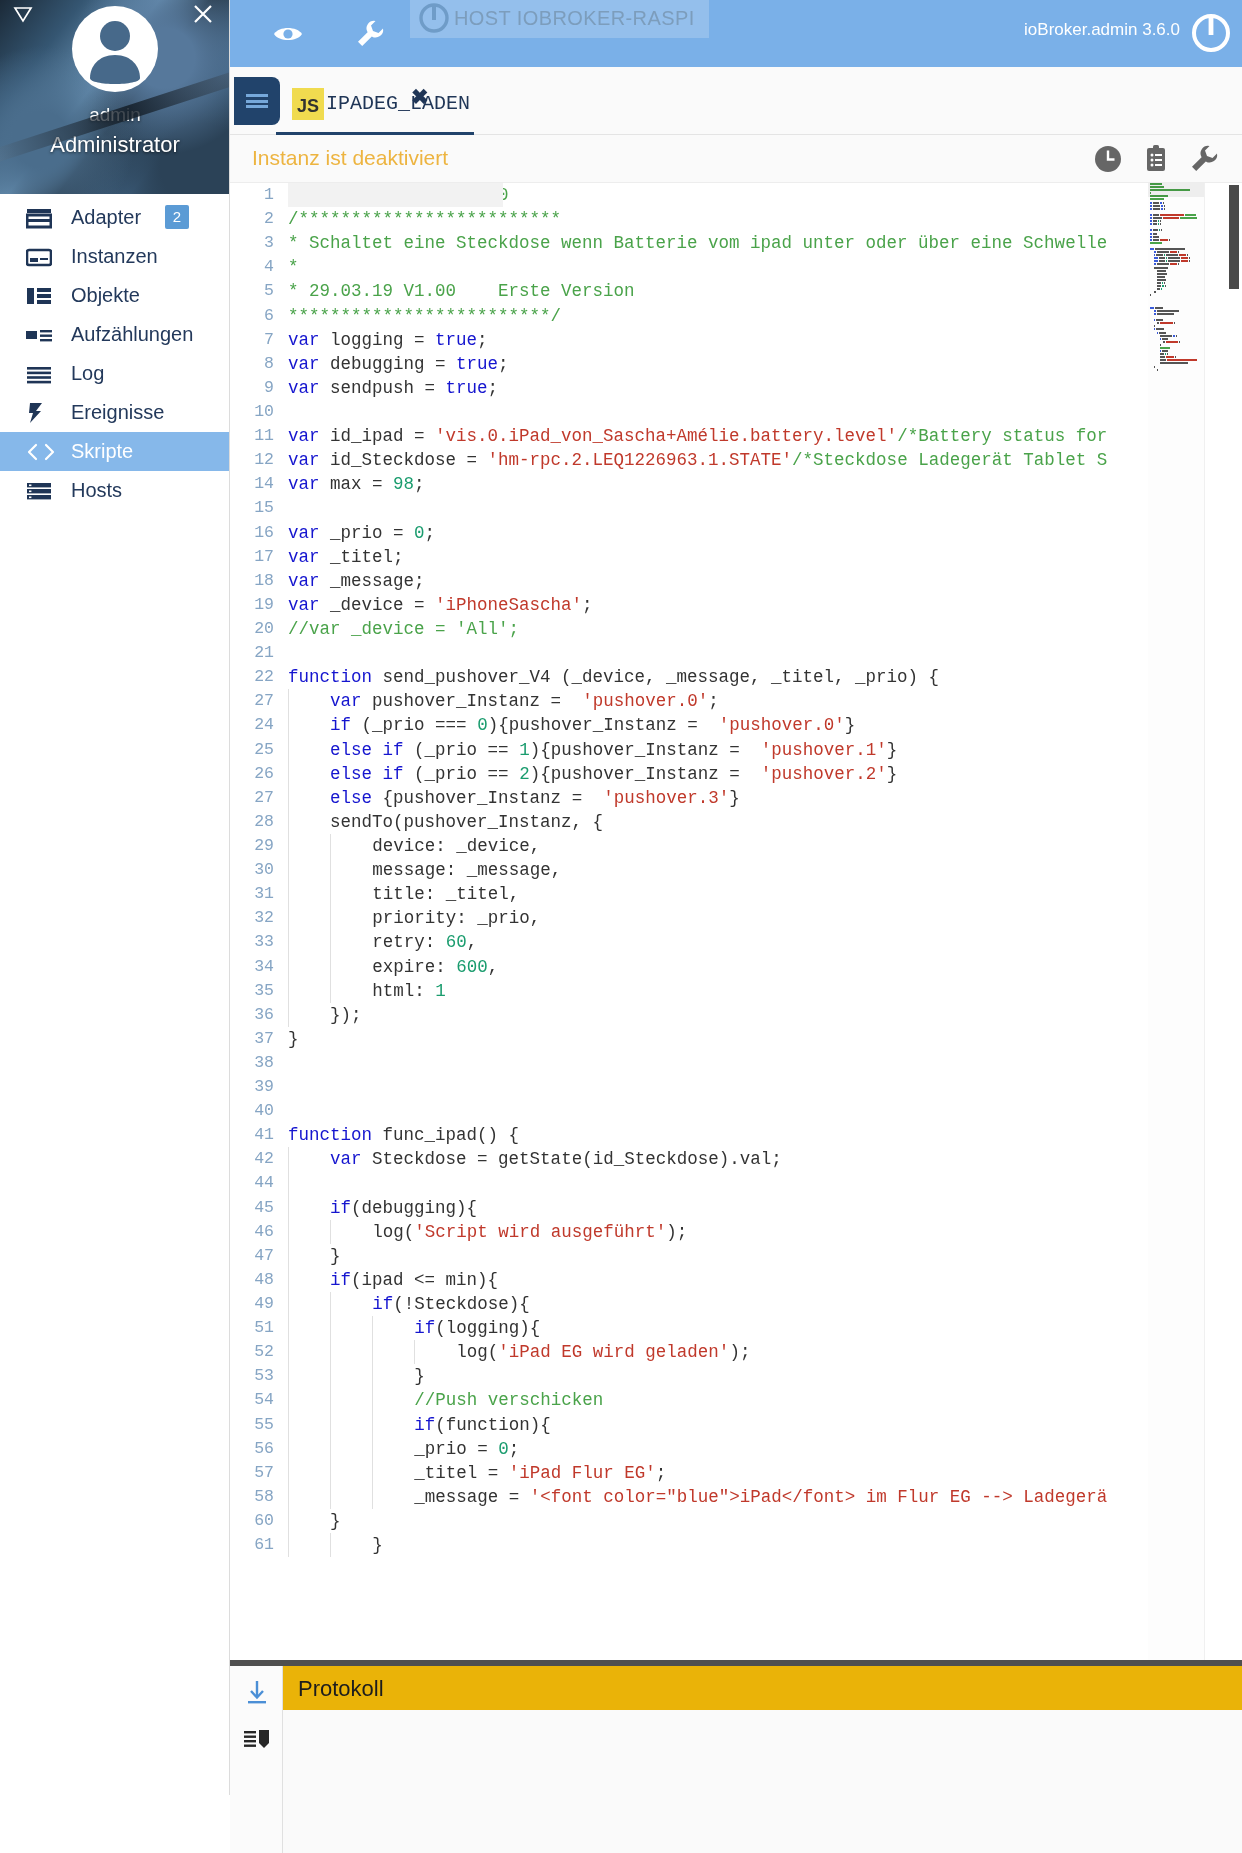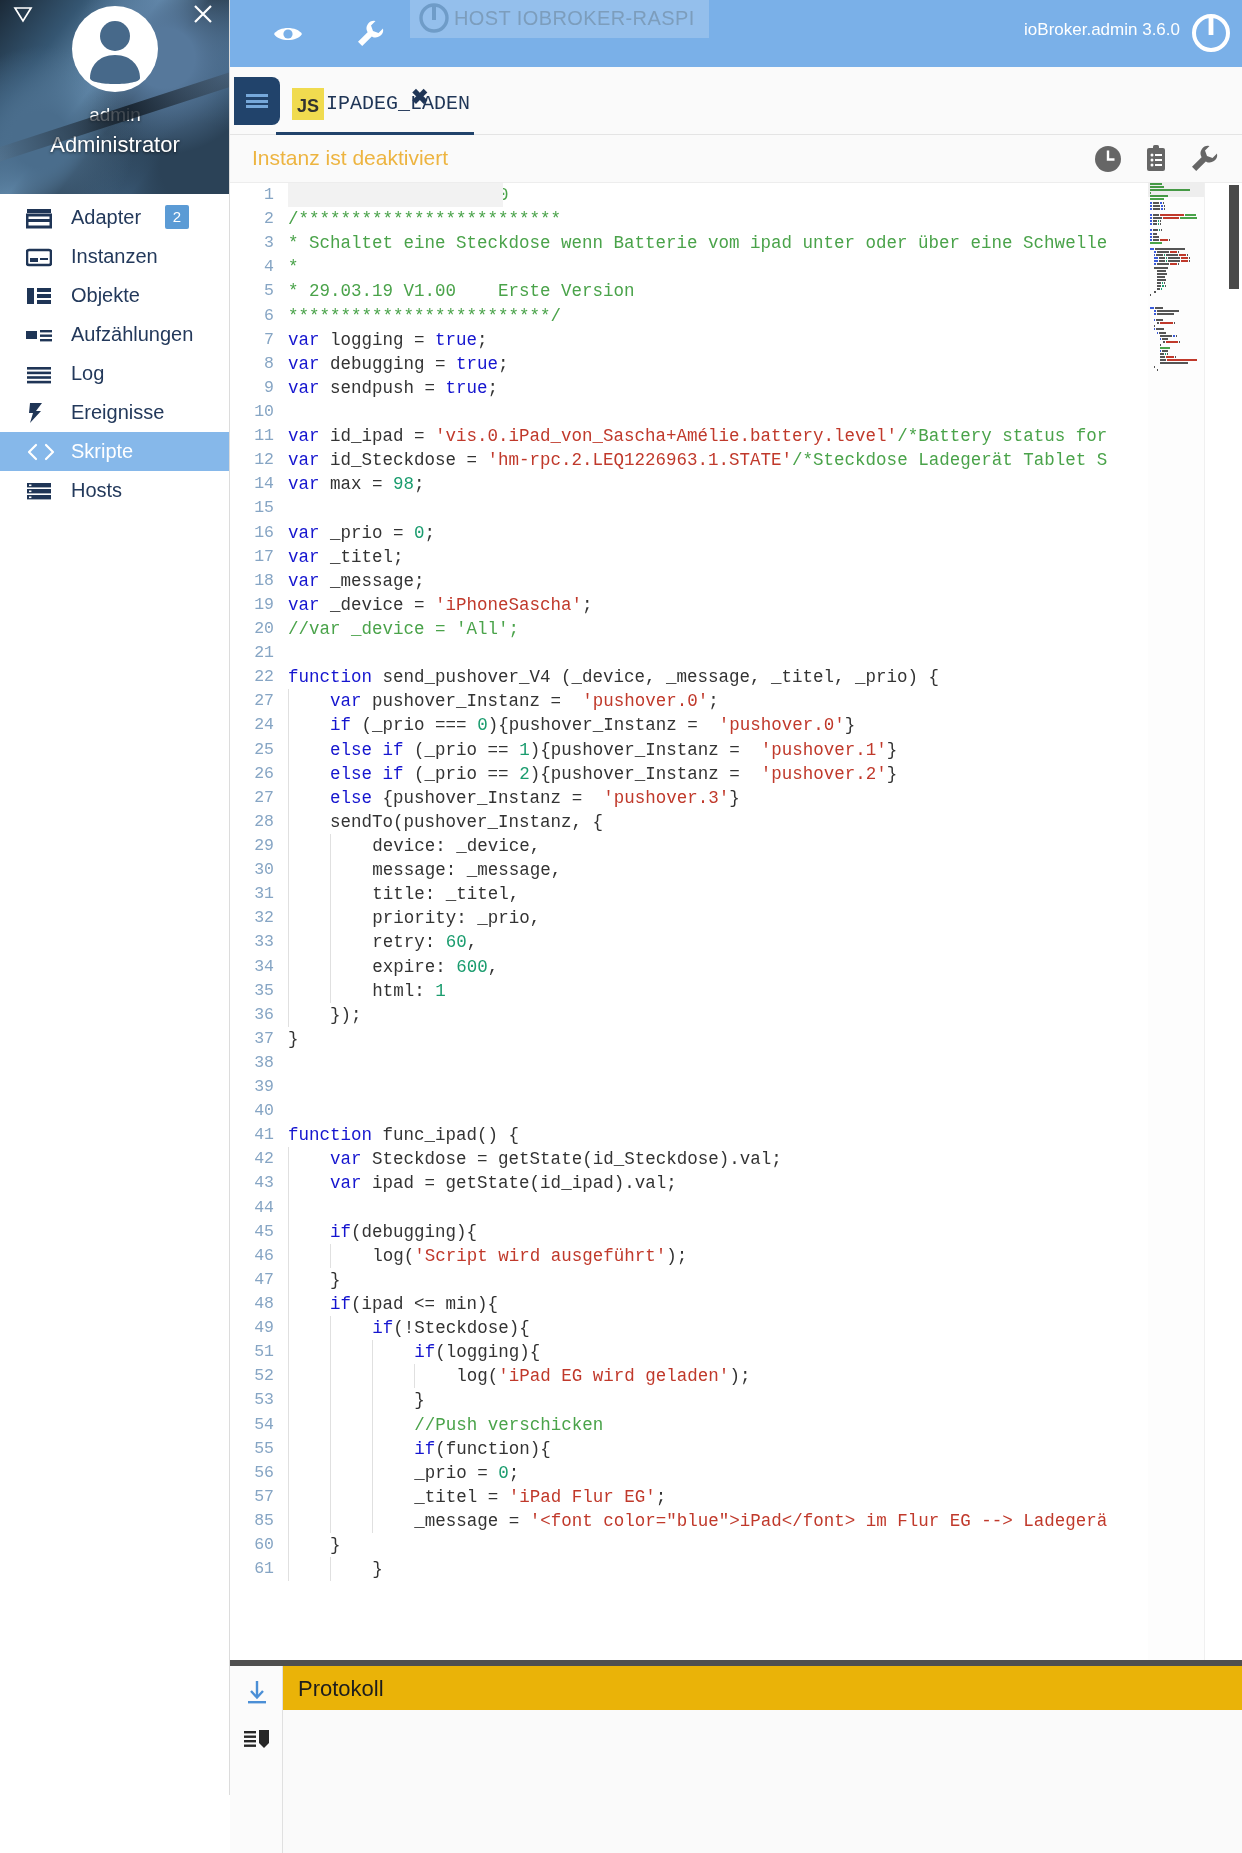--- a/index.html
+++ b/index.html
@@ -519,35 +519,34 @@
         <div class="code-line"><span class="ln">33</span><span class="code-text"><span class="ind" style="width: 42.08px;">&nbsp;</span><span class="ind" style="width: 42.08px;">&nbsp;</span><span class="pl">retry: </span><span class="num">60</span><span class="pl">,</span></span></div>
         <div class="code-line"><span class="ln">34</span><span class="code-text"><span class="ind" style="width: 42.08px;">&nbsp;</span><span class="ind" style="width: 42.08px;">&nbsp;</span><span class="pl">expire: </span><span class="num">600</span><span class="pl">,</span></span></div>
         <div class="code-line"><span class="ln">35</span><span class="code-text"><span class="ind" style="width: 42.08px;">&nbsp;</span><span class="ind" style="width: 42.08px;">&nbsp;</span><span class="pl">html: </span><span class="num">1</span></span></div>
         <div class="code-line"><span class="ln">36</span><span class="code-text"><span class="ind" style="width: 42.08px;">&nbsp;</span><span class="pl">});</span></span></div>
         <div class="code-line"><span class="ln">37</span><span class="code-text"><span class="pl">}</span></span></div>
         <div class="code-line"><span class="ln">38</span><span class="code-text"></span></div>
         <div class="code-line"><span class="ln">39</span><span class="code-text"></span></div>
         <div class="code-line"><span class="ln">40</span><span class="code-text"></span></div>
         <div class="code-line"><span class="ln">41</span><span class="code-text"><span class="kw">function</span><span class="pl"> func_ipad() {</span></span></div>
         <div class="code-line"><span class="ln">42</span><span class="code-text"><span class="ind" style="width: 42.08px;">&nbsp;</span><span class="kw">var</span><span class="pl"> Steckdose = getState(id_Steckdose).val;</span></span></div>
-        <div class="code-line"><span class="ln">43</span><span class="code-text"><span class="ind" style="width: 42.08px;">&nbsp;</span><span class="kw">var</span><span class="pl"> ipad = getState(id_ipad).val;</span></span></div>
         <div class="code-line"><span class="ln">44</span><span class="code-text"><span class="ind" style="width: 42.08px;">&nbsp;</span></span></div>
         <div class="code-line"><span class="ln">45</span><span class="code-text"><span class="ind" style="width: 42.08px;">&nbsp;</span><span class="kw">if</span><span class="pl">(debugging){</span></span></div>
         <div class="code-line"><span class="ln">46</span><span class="code-text"><span class="ind" style="width: 42.08px;">&nbsp;</span><span class="ind" style="width: 42.08px;">&nbsp;</span><span class="pl">log(</span><span class="str">'Script wird ausgeführt'</span><span class="pl">);</span></span></div>
         <div class="code-line"><span class="ln">47</span><span class="code-text"><span class="ind" style="width: 42.08px;">&nbsp;</span><span class="pl">}</span></span></div>
         <div class="code-line"><span class="ln">48</span><span class="code-text"><span class="ind" style="width: 42.08px;">&nbsp;</span><span class="kw">if</span><span class="pl">(ipad &lt;= min){</span></span></div>
         <div class="code-line"><span class="ln">49</span><span class="code-text"><span class="ind" style="width: 42.08px;">&nbsp;</span><span class="ind" style="width: 42.08px;">&nbsp;</span><span class="kw">if</span><span class="pl">(!Steckdose){</span></span></div>
         <div class="code-line"><span class="ln">51</span><span class="code-text"><span class="ind" style="width: 42.08px;">&nbsp;</span><span class="ind" style="width: 42.08px;">&nbsp;</span><span class="ind" style="width: 42.08px;">&nbsp;</span><span class="kw">if</span><span class="pl">(logging){</span></span></div>
         <div class="code-line"><span class="ln">52</span><span class="code-text"><span class="ind" style="width: 42.08px;">&nbsp;</span><span class="ind" style="width: 42.08px;">&nbsp;</span><span class="ind" style="width: 42.08px;">&nbsp;</span><span class="ind" style="width: 42.08px;">&nbsp;</span><span class="pl">log(</span><span class="str">'iPad EG wird geladen'</span><span class="pl">);</span></span></div>
         <div class="code-line"><span class="ln">53</span><span class="code-text"><span class="ind" style="width: 42.08px;">&nbsp;</span><span class="ind" style="width: 42.08px;">&nbsp;</span><span class="ind" style="width: 42.08px;">&nbsp;</span><span class="pl">}</span></span></div>
         <div class="code-line"><span class="ln">54</span><span class="code-text"><span class="ind" style="width: 42.08px;">&nbsp;</span><span class="ind" style="width: 42.08px;">&nbsp;</span><span class="ind" style="width: 42.08px;">&nbsp;</span><span class="com">//Push verschicken</span></span></div>
         <div class="code-line"><span class="ln">55</span><span class="code-text"><span class="ind" style="width: 42.08px;">&nbsp;</span><span class="ind" style="width: 42.08px;">&nbsp;</span><span class="ind" style="width: 42.08px;">&nbsp;</span><span class="kw">if</span><span class="pl">(function){</span></span></div>
         <div class="code-line"><span class="ln">56</span><span class="code-text"><span class="ind" style="width: 42.08px;">&nbsp;</span><span class="ind" style="width: 42.08px;">&nbsp;</span><span class="ind" style="width: 42.08px;">&nbsp;</span><span class="pl">_prio = </span><span class="num">0</span><span class="pl">;</span></span></div>
         <div class="code-line"><span class="ln">57</span><span class="code-text"><span class="ind" style="width: 42.08px;">&nbsp;</span><span class="ind" style="width: 42.08px;">&nbsp;</span><span class="ind" style="width: 42.08px;">&nbsp;</span><span class="pl">_titel = </span><span class="str">'iPad Flur EG'</span><span class="pl">;</span></span></div>
-        <div class="code-line"><span class="ln">85</span><span class="code-text"><span class="ind" style="width: 42.08px;">&nbsp;</span><span class="ind" style="width: 42.08px;">&nbsp;</span><span class="ind" style="width: 42.08px;">&nbsp;</span><span class="pl">_message = </span><span class="str">'&lt;font color="blue"&gt;iPad&lt;/font&gt; im Flur EG --&gt; Ladegerä</span></span></div>
+        <div class="code-line"><span class="ln">58</span><span class="code-text"><span class="ind" style="width: 42.08px;">&nbsp;</span><span class="ind" style="width: 42.08px;">&nbsp;</span><span class="ind" style="width: 42.08px;">&nbsp;</span><span class="pl">_message = </span><span class="str">'&lt;font color="blue"&gt;iPad&lt;/font&gt; im Flur EG --&gt; Ladegerä</span></span></div>
         <div class="code-line"><span class="ln">60</span><span class="code-text"><span class="ind" style="width: 42.08px;">&nbsp;</span><span class="pl">}</span></span></div>
         <div class="code-line"><span class="ln">61</span><span class="code-text"><span class="ind" style="width: 42.08px;">&nbsp;</span><span class="ind" style="width: 42.08px;">&nbsp;</span><span class="pl">}</span></span></div>
       </div>
     <div id="minimap">
         <div class="mm-row"><span class="mm-seg" style="background: rgb(74, 163, 74); width: 12px;"></span></div>
         <div class="mm-row"><span class="mm-seg" style="background: rgb(74, 163, 74); width: 14px;"></span></div>
         <div class="mm-row"><span class="mm-seg" style="background: rgb(74, 163, 74); width: 40px;"></span></div>
         <div class="mm-row"><span class="mm-seg" style="background: rgb(74, 163, 74); width: 1px;"></span></div>
         <div class="mm-row"><span class="mm-seg" style="background: rgb(74, 163, 74); width: 18px;"></span></div>
         <div class="mm-row"><span class="mm-seg" style="background: rgb(74, 163, 74); width: 14px;"></span></div>

